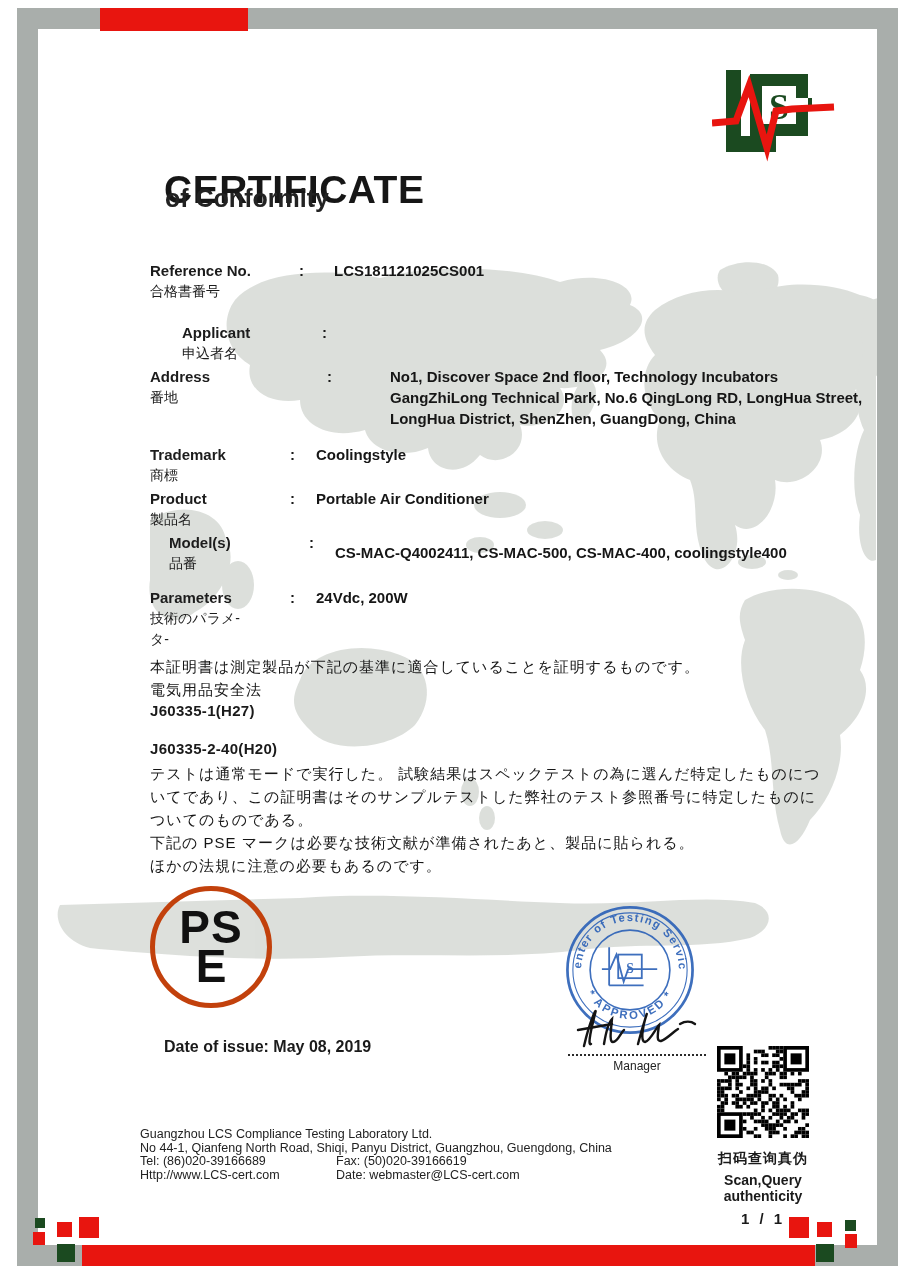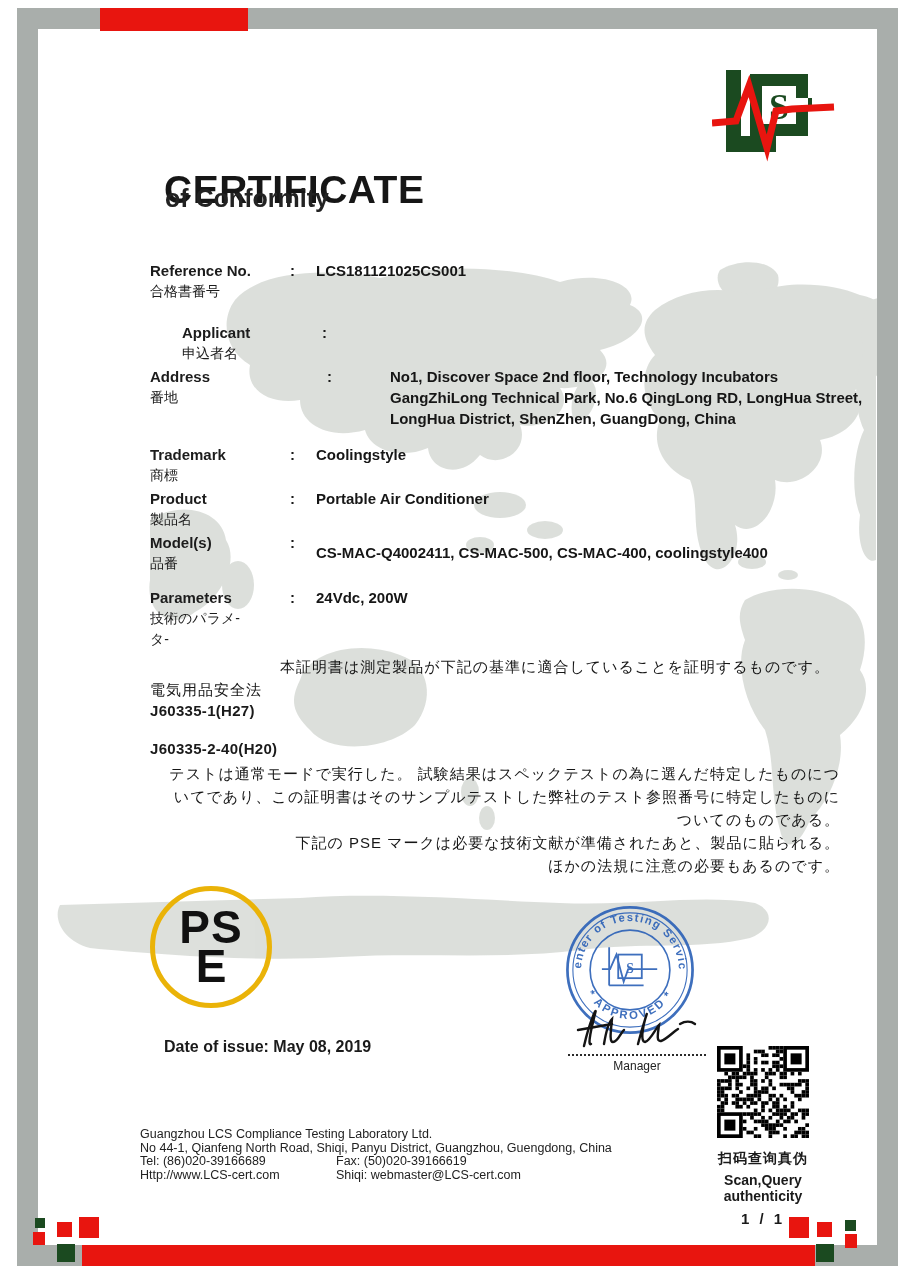--- a/index.html
+++ b/index.html
@@ -15,24 +15,24 @@
   
   .title-main{font-size:39px;font-weight:bold;letter-spacing:.5px;color:#161616;}
   .title-sub{font-size:25px;font-weight:bold;color:#222;}
   
   .frow{position:absolute;left:150px;display:grid;grid-template-columns:140px 26px auto;
         align-items:start;}
   .flabel .en{font-weight:bold;font-size:15px;line-height:21px;color:#1c1c1c;}
   .flabel .jp{font-size:14px;line-height:21px;white-space:pre-line;color:#1c1c1c;}
   .fcolon{font-weight:bold;font-size:15px;line-height:21px;}
   .fvalue{font-weight:bold;font-size:15px;line-height:21px;white-space:pre-line;color:#161616;max-width:480px;}
-  .jpblock{font-size:15px;line-height:22px;letter-spacing:1px;color:#161616;white-space:pre-line;text-align:right;}
+  .jpblock{font-size:15px;line-height:22px;letter-spacing:1px;color:#161616;white-space:pre-line;}
   .std{font-weight:bold;font-size:15px;letter-spacing:.3px;}
   
-  .pse{position:absolute;left:150px;top:886px;width:112px;height:112px;border:5px solid #eab308;
+  .pse{position:absolute;left:150px;top:886px;width:112px;height:112px;border:5px solid #c2410c;
        border-radius:50%;display:flex;flex-direction:column;align-items:center;justify-content:center;}
   .pse .ps{font-weight:bold;font-size:46px;line-height:38px;letter-spacing:1px;color:#111;}
   .pse .e{font-weight:bold;font-size:46px;line-height:40px;color:#111;}
   .date-issue{font-weight:bold;font-size:16px;color:#1a1a1a;}
   
   .sig-wrap{position:absolute;left:568px;top:1000px;width:138px;text-align:center;}
   .sig-line{border-bottom:2px dotted #2a2a2a;padding-bottom:0px;}
   .sig-role{font-size:12px;color:#222;margin-top:3px;}
   
   .qr-wrap{position:absolute;left:690px;top:1046px;width:146px;text-align:center;}
@@ -88,21 +88,21 @@
     <path d="M14,4 h15 v66 h35 v16 h-50 z"></path>
     <path fill-rule="evenodd" d="M38,8 h58 v62 h-58 z M50,20 h34 v38 h-34 z M84,32 h16 v12 h-16 z"></path>
   </g>
   <text x="67" y="53" font-size="36" font-weight="bold" fill="#1b4a20" text-anchor="middle" font-family="Liberation Serif, serif">S</text>
   <polyline points="0,57 24,55 37,20 55,82 64,45 80,43 122,41" fill="none" stroke="#e8150f" stroke-width="7"></polyline>
 </svg>
 
 <div class="abs title-main" style="left:164px;top:140px;margin-top:28px;">CERTIFICATE</div>
 <div class="abs title-sub" style="left:165px;top:184px;">of Conformity</div>
 
-<div class="frow" style="top:260px;">
+<div class="frow" style="top:260px;gap:9px;">
   <div class="flabel">
       <div class="en">Reference No.</div>
       <div class="jp">合格書番号</div>
     </div>
   <div class="fcolon">:</div>
   <div class="fvalue">LCS181121025CS001</div>
 </div>
 <div class="frow" style="top:322px;margin-left:32px;">
   <div class="flabel">
       <div class="en">Applicant</div>
@@ -129,21 +129,21 @@
   <div class="fvalue">Coolingstyle</div>
 </div>
 <div class="frow" style="top:488px;">
   <div class="flabel">
       <div class="en">Product</div>
       <div class="jp">製品名</div>
     </div>
   <div class="fcolon">:</div>
   <div class="fvalue">Portable Air Conditioner</div>
 </div>
-<div class="frow" style="top:532px;">
+<div class="frow" style="top:532px;padding-left:19px;">
   <div class="flabel">
       <div class="en">Model(s)</div>
       <div class="jp">品番</div>
     </div>
   <div class="fcolon">:</div>
   <div class="fvalue" style="padding-top:10px;">CS-MAC-Q4002411, CS-MAC-500, CS-MAC-400, coolingstyle400</div>
 </div>
 <div class="frow" style="top:587px;">
   <div class="flabel">
       <div class="en">Parameters</div>
@@ -456,15 +456,15 @@
 
 <div class="footer">
   <div>Guangzhou LCS Compliance Testing Laboratory Ltd.</div>
   <div>No 44-1, Qianfeng North Road, Shiqi, Panyu District, Guangzhou, Guengdong, China</div>
   <div class="row2">
     <span>Tel: (86)020-39166689</span>
     <span>Fax: (50)020-39166619</span>
   </div>
   <div class="row2">
     <span>Http://www.LCS-cert.com</span>
-    <span>Shiqi: webmaster@LCS-cert.com</span>
+    <span>Date: webmaster@LCS-cert.com</span>
   </div>
 </div>
 
 </body></html>

